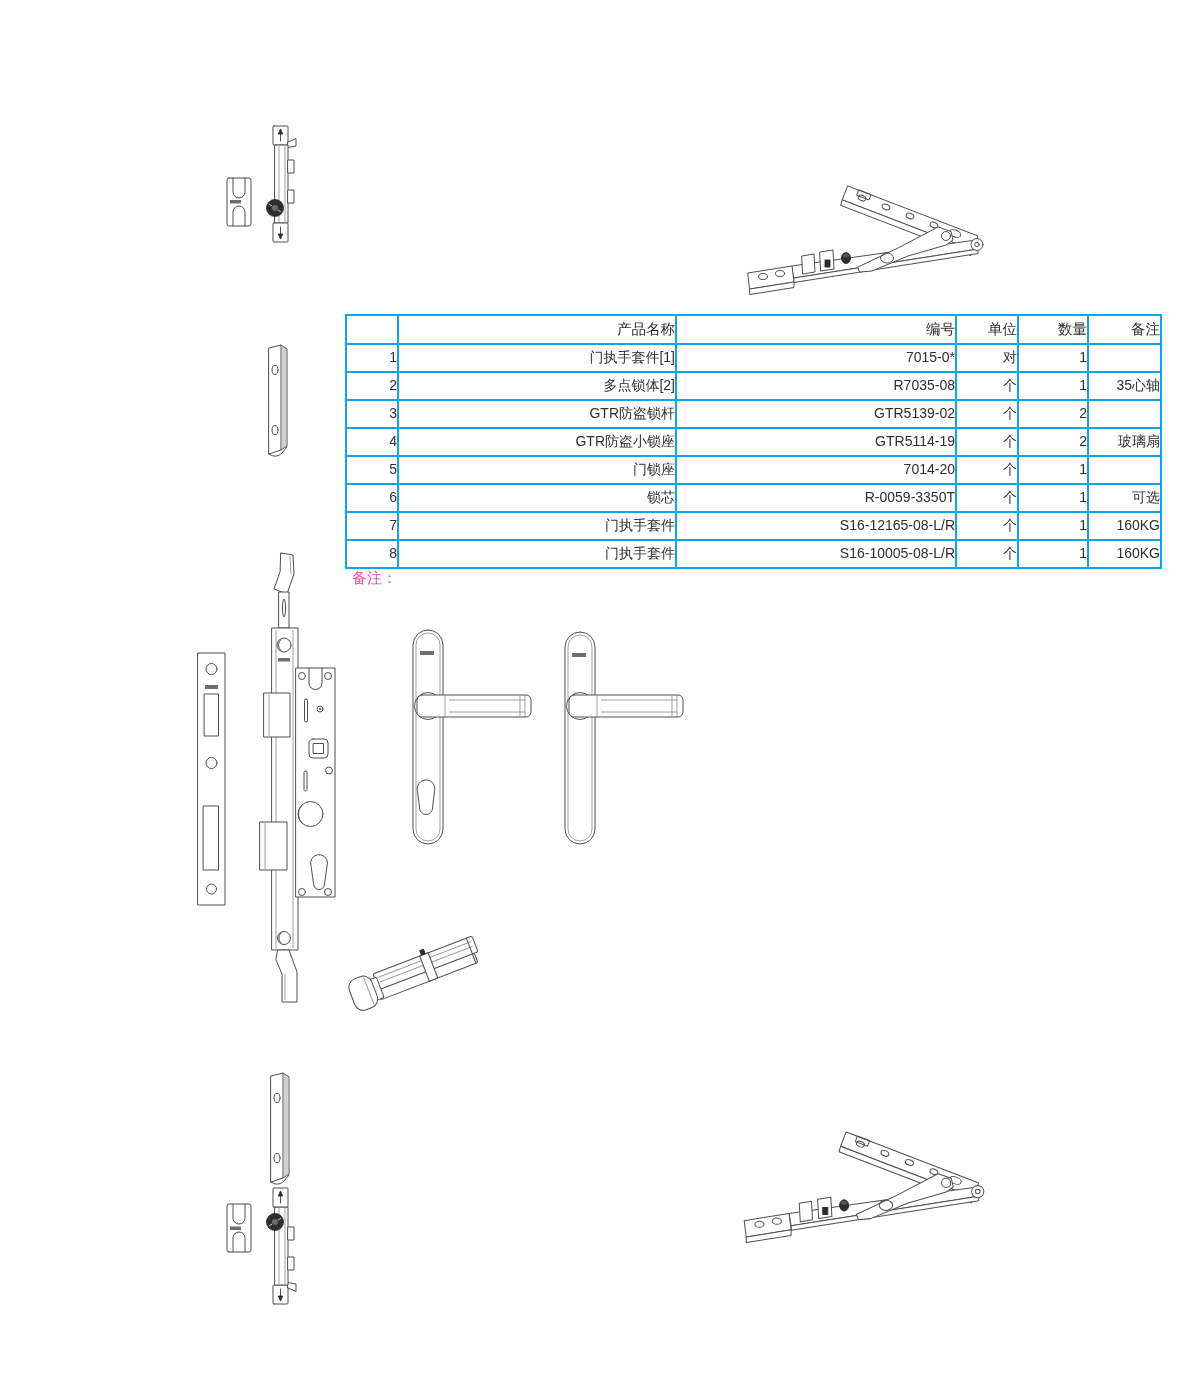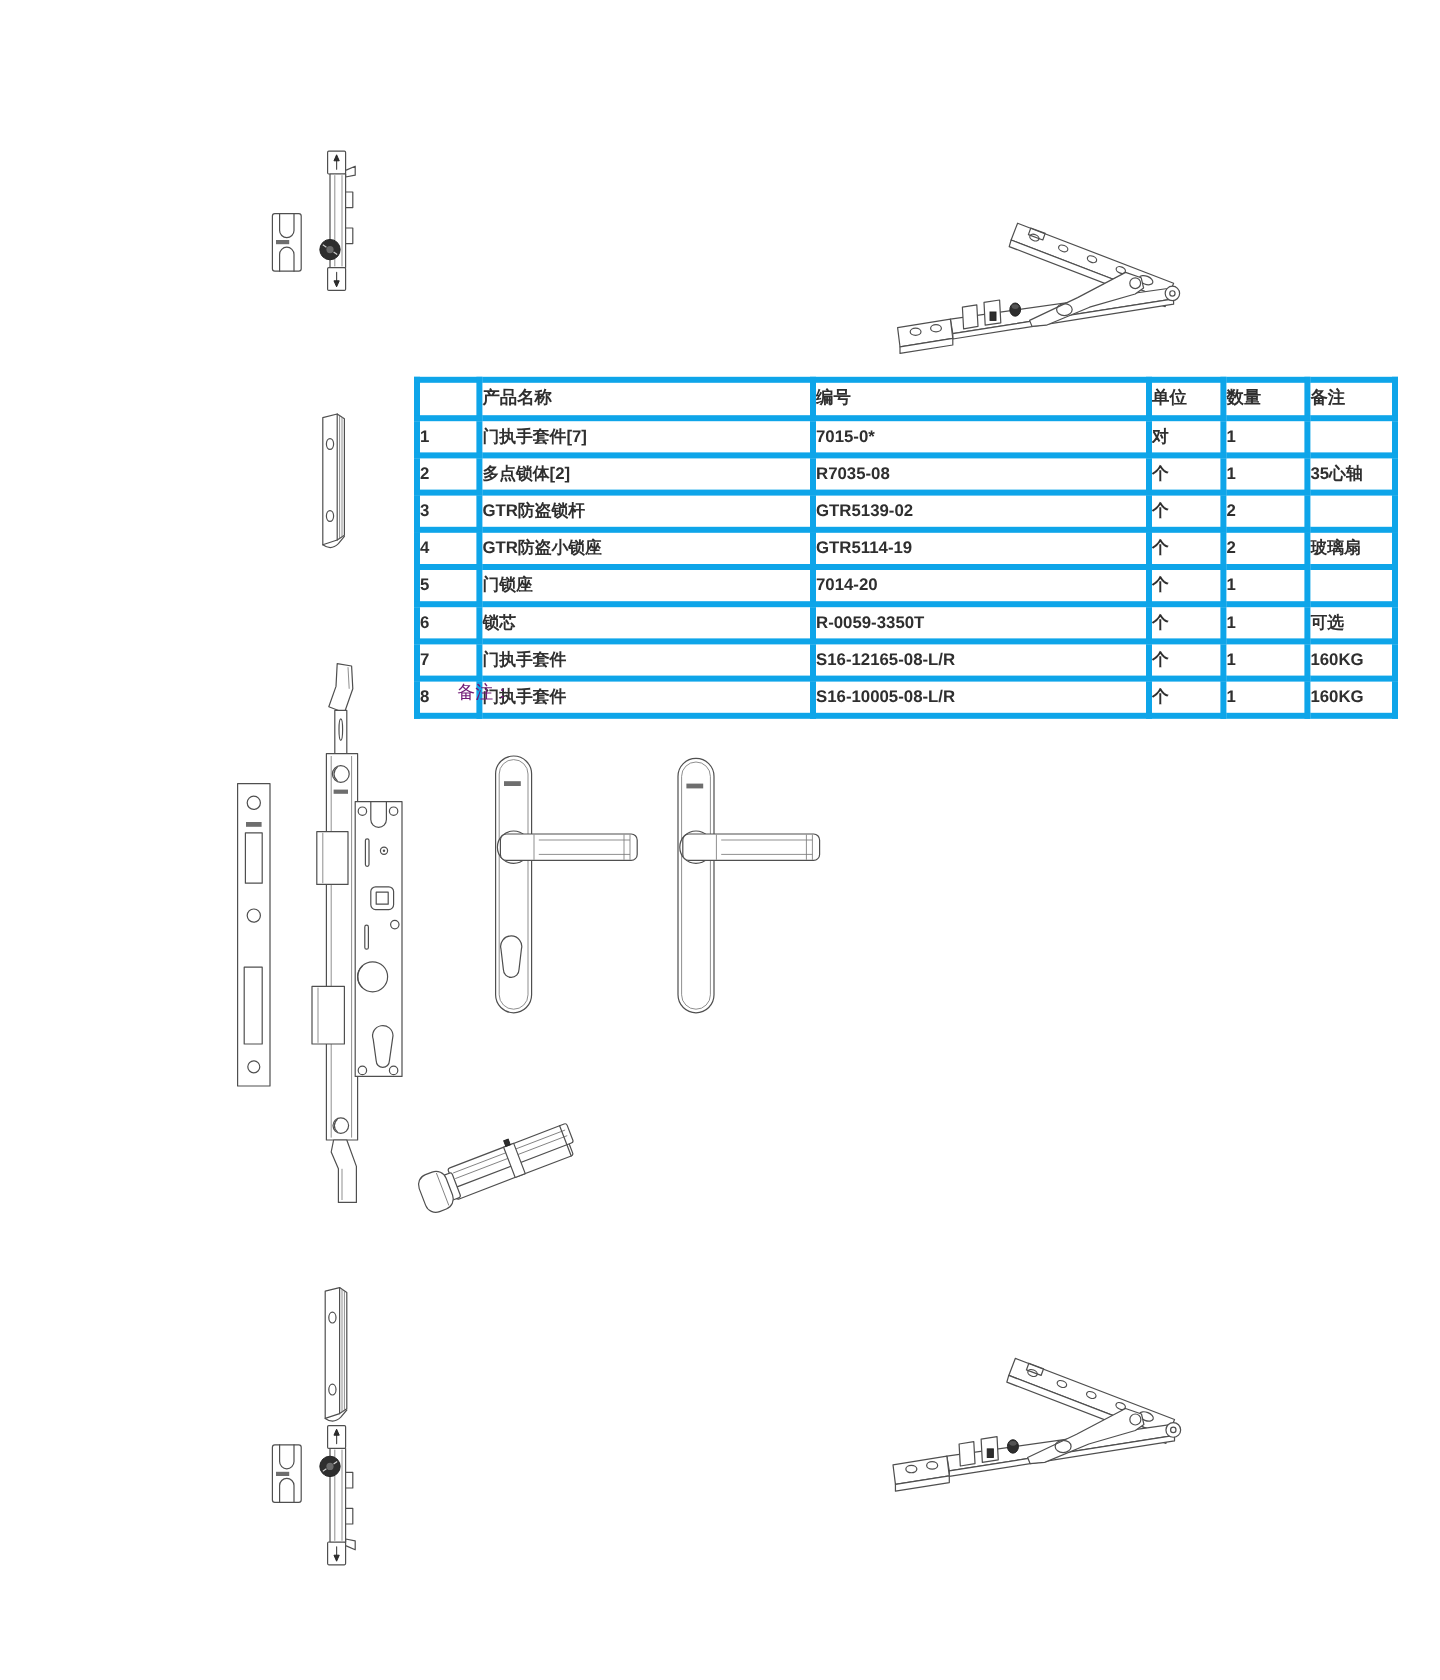--- a/index.html
+++ b/index.html
@@ -13,30 +13,30 @@
   .lnw{stroke:#4f4f4f;stroke-width:1;fill:#ffffff;stroke-linejoin:round;stroke-linecap:round;}
   .lnthin{stroke:#7a7a7a;stroke-width:0.7;fill:none;}
   .dk{fill:#2e2e2e;stroke:#222;stroke-width:0.8;}
   .smudge{fill:#4a4a4a;opacity:0.8;}
   
   table.parts{
     position:absolute;left:345px;top:314px;width:815px;
     border-collapse:collapse;table-layout:fixed;
   }
   table.parts th,table.parts td{
-    border:5px solid #0ea5e9;text-align:left;vertical-align:middle;
-    padding:0;font-weight:bold;color:#2f2f2f;font-size:14px;height:26px;line-height:1.1;
+    border:2px solid #0ea5e9;text-align:right;vertical-align:middle;
+    padding:0;font-weight:normal;color:#2f2f2f;font-size:14px;height:26px;line-height:1.1;
     overflow:hidden;white-space:nowrap;
   }
   table.parts th{height:27px;font-size:14.5px;}
   td.remark{font-size:10px;color:#3a3a3a;}
   
   .notes{
     position:absolute;left:352px;top:566px;display:flex;align-items:flex-start;
-    font-size:15px;color:#701a75;line-height:23px;margin-left:29px;
+    font-size:15px;color:#ec4899;line-height:23px;
   }
   .notes .note-lines div{white-space:nowrap;}
 </style>
 </head>
 <body>
 
 <div class="page">
 
   <div class="drawing" style="left:222px;top:116px;">
     <svg width="80" height="130" viewBox="0 0 80 130">
@@ -290,21 +290,21 @@
         <th>产品名称</th>
         <th>编号</th>
         <th>单位</th>
         <th>数量</th>
         <th>备注</th>
       </tr>
     </thead>
     <tbody>
       <tr>
         <td>1</td>
-        <td>门执手套件[7]</td>
+        <td>门执手套件[1]</td>
         <td>7015-0*</td>
         <td>对</td>
         <td>1</td>
         <td class="remark"></td>
       </tr>
       <tr>
         <td>2</td>
         <td>多点锁体[2]</td>
         <td>R7035-08</td>
         <td>个</td>

